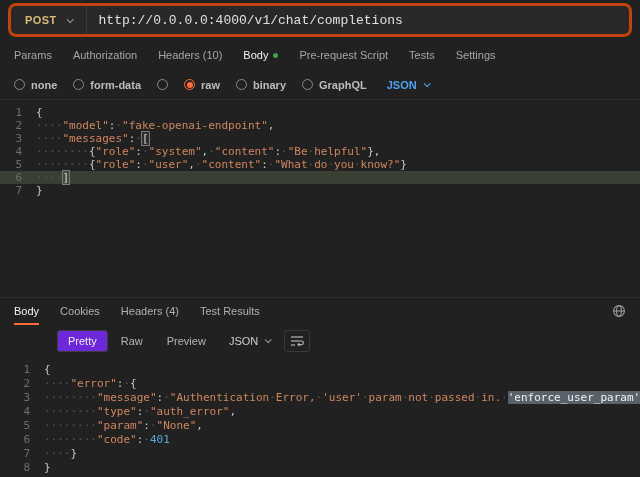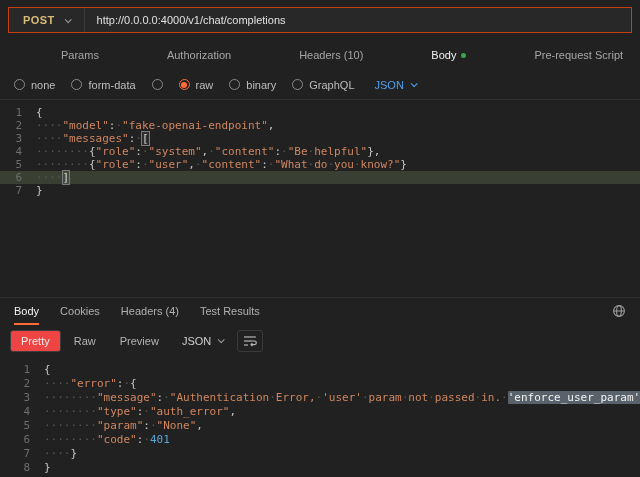--- a/index.html
+++ b/index.html
@@ -7,40 +7,40 @@
   body {
     background:#212121;
     font-family:"Liberation Sans", sans-serif;
     color:#c9c9c9;
     font-size:11px;
   }
   .app { width:640px; height:477px; display:flex; flex-direction:column; }
 
   
   .url-row { height:40px; display:flex; align-items:center; padding:0 8px; flex-shrink:0; }
-  .url-box { flex:1; height:26px; display:flex; align-items:center; background:#282828;
-             border:1px solid #c2410c; border-radius:0; overflow:hidden; }
+  .url-box { flex:1; height:34px; display:flex; align-items:center; background:#282828;
+             border:3px solid #c2410c; border-radius:8px; overflow:hidden; }
   .method-select { display:flex; align-items:center; gap:10px; padding:0 14px; height:100%;
                    color:#d9bc76; font-weight:bold; letter-spacing:.4px; cursor:pointer; }
   .caret { width:5px; height:5px; border-right:1.4px solid #9a9a9a; border-bottom:1.4px solid #9a9a9a;
            transform:rotate(45deg) translateY(-1px); display:inline-block; }
   .caret.blue { border-color:#4ea1f0; }
   .vdiv { width:1px; height:100%; background:#3a3a3a; }
-  .url-text { padding:0 12px; color:#e0e0e0; font-size:11px; white-space:nowrap; }
+  .url-text { padding:0 12px; color:#e0e0e0; font-size:13px; white-space:nowrap;font-family:Liberation Mono, monospace; }
 
   
   .req-tabs { height:30px; display:flex; align-items:center; gap:21px; padding:0 14px;
               color:#a6a6a6; flex-shrink:0; }
-  .req-tab { display:flex; align-items:center; gap:5px; cursor:pointer; white-space:nowrap;margin-left:47px; }
+  .req-tab { display:flex; align-items:center; gap:5px; cursor:pointer; white-space:nowrap; }
   .req-tab.active { color:#f2f2f2; }
   .dot-green { width:5px; height:5px; border-radius:50%; background:#3fa34d; }
 
   
   .body-type-row { height:30px; display:flex; align-items:center; gap:16px; padding:0 14px;
-                   border-bottom:1px solid #2e2e2e; color:#bdbdbd; flex-shrink:0; }
+                   border-bottom:1px solid #2e2e2e; color:#bdbdbd; flex-shrink:0;font-weight:bold; }
   .bt-option { display:flex; align-items:center; gap:6px; cursor:pointer; white-space:nowrap; }
   .radio { width:11px; height:11px; border-radius:50%; border:1.5px solid #8a8a8a; position:relative; }
   .bt-option.selected .radio { border-color:#ff6c37; }
   .bt-option.selected .radio::after { content:""; position:absolute; inset:1.5px; border-radius:50%; background:#ff6c37; }
   .json-select { display:flex; align-items:center; gap:7px; color:#4ea1f0; margin-left:4px; cursor:pointer; }
 
   
   .editor { font-family:"DejaVu Sans Mono", monospace; font-size:11px; }
   .request-editor { height:197px; padding-top:6px; flex-shrink:0; }
   .code-line { display:flex; height:13px; line-height:13px; white-space:pre; }
@@ -60,21 +60,21 @@
   .resp-header { height:27px; border-top:1px solid #2e2e2e; display:flex; align-items:center;
                  gap:21px; padding:0 14px; flex-shrink:0; color:#b0b0b0; }
   .resp-tab { height:27px; display:flex; align-items:center; position:relative; cursor:pointer; white-space:nowrap; }
   .resp-tab.active { color:#f2f2f2; }
   .resp-tab.active::after { content:""; position:absolute; left:0; right:0; bottom:0; height:2px; background:#ff6c37; }
   .globe-btn { margin-left:auto; display:flex; align-items:center; cursor:pointer; }
 
   .resp-meta { height:33px; display:flex; align-items:center; padding:0 10px; gap:2px;
                color:#b5b5b5; flex-shrink:0; }
   .view-tab { padding:4px 10px; border-radius:3px; cursor:pointer; border:1px solid transparent; }
-  .view-tab.active { background:#ef4444; border-color:#3d3d3d; color:#ececec; }
+  .view-tab.active { background:#6d28d9; border-color:#3d3d3d; color:#ececec;margin-left:47px; }
   .json-select2 { display:flex; align-items:center; gap:7px; margin-left:10px; color:#cfcfcf; cursor:pointer; }
   .wrap-btn { width:26px; height:22px; border:1px solid #3a3a3a; border-radius:3px;
               display:flex; align-items:center; justify-content:center; margin-left:12px; cursor:pointer; }
   .response-editor { flex:1; padding-top:6px; }
 </style>
 </head>
 <body>
 
 <div class="app">
 

